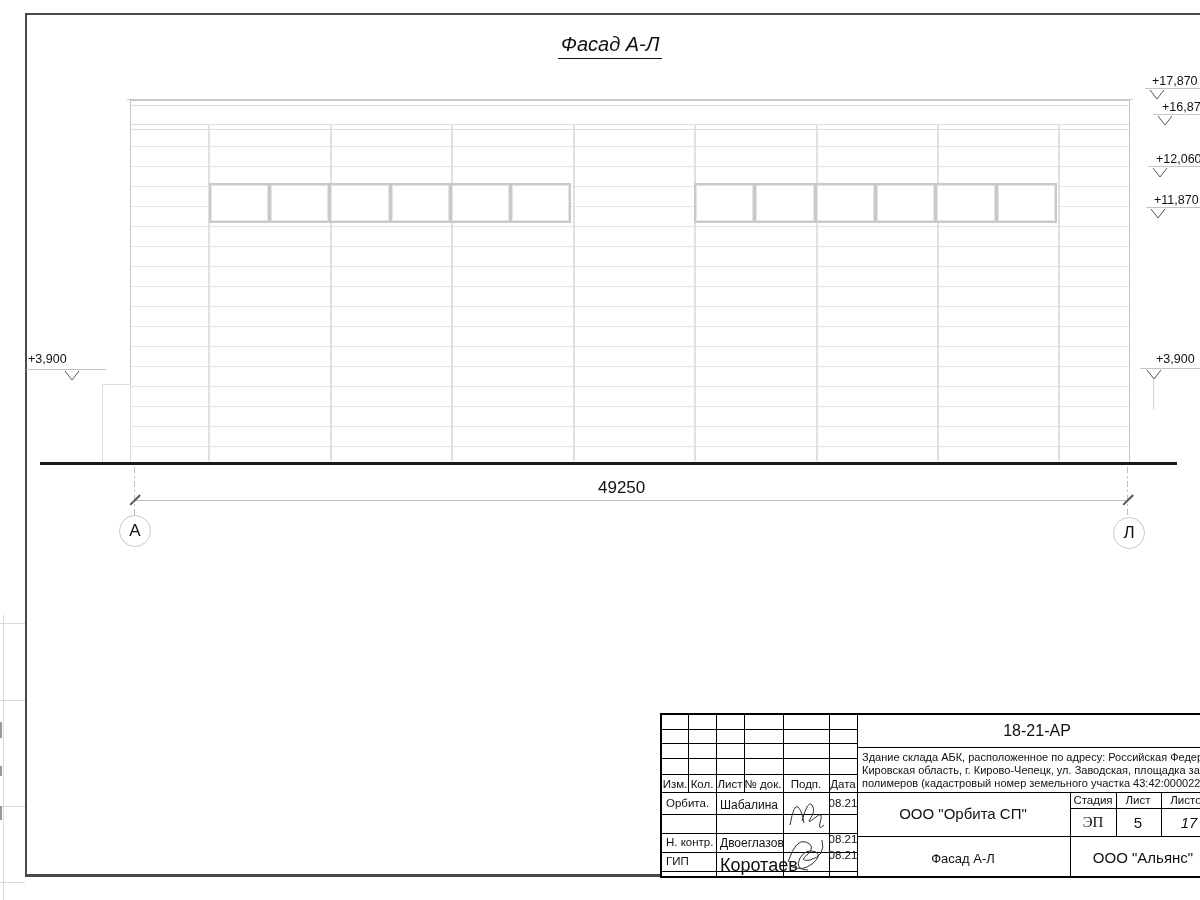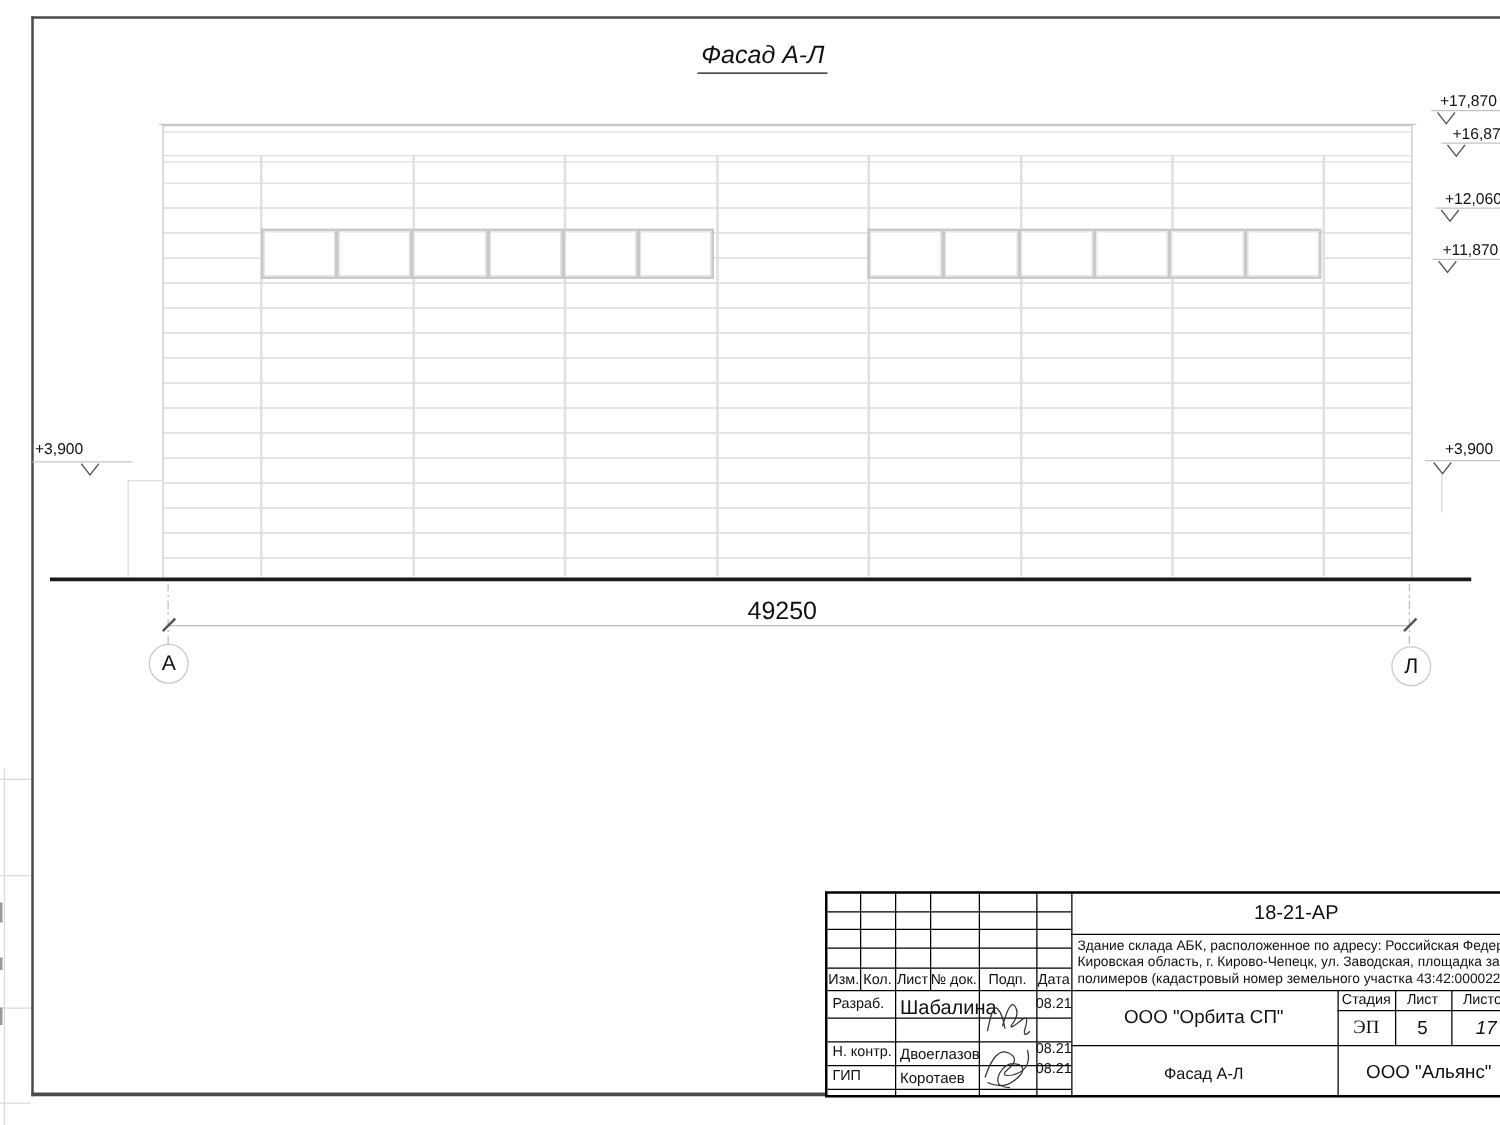--- a/index.html
+++ b/index.html
@@ -91,21 +91,21 @@
   <div class="abs" style="left:127px;top:99px;width:1006px;height:1px;background:#c6c6c6;"></div>
   <div class="abs" style="left:102px;top:384px;width:29px;height:78px;border:1px solid #ddd;border-bottom:none;box-sizing:border-box;"></div>
 
   <div class="abs" style="left:40px;top:462px;width:1137px;height:3px;background:#1a1a1a;"></div>
 
   <div class="dashdot" style="left:134px;top:467px;height:50px;"></div>
   <div class="dashdot" style="left:1127px;top:467px;height:48px;"></div>
   <div class="abs" style="left:134px;top:500px;width:994px;height:1px;background:#bdbdbd;"></div>
   <div class="tick" style="left:128px;top:499px;"></div>
   <div class="tick" style="left:1121px;top:499px;"></div>
-  <div class="t" style="left:598px;top:478px;font-size:20px;">49250</div>
+  <div class="t" style="left:598px;top:478px;font-size:17px;">49250</div>
   <div class="bubble" style="left:119px;top:515px;">
     <span>А</span>
   </div>
   <div class="bubble" style="left:1113px;top:517px;">
     <span>Л</span>
   </div>
 
   <div class="el-text" style="left:28px;top:352px;">+3,900</div>
   <div class="leader" style="left:26px;top:369px;width:80px;"></div>
   <svg class="abs" style="left:64px;top:370px;" width="16" height="11" viewBox="0 0 16 11">
@@ -170,28 +170,28 @@
     <div class="bl" style="left:408px;top:93px;width:147px;height:1px;"></div>
     <div class="bl" style="left:195px;top:121px;width:360px;height:1px;"></div>
 
     <div class="bt ct" style="left:13px;top:63px;">Изм.</div>
     <div class="bt ct" style="left:40px;top:63px;">Кол.</div>
     <div class="bt ct" style="left:68px;top:63px;">Лист</div>
     <div class="bt ct" style="left:101px;top:63px;">№ док.</div>
     <div class="bt ct" style="left:144px;top:63px;">Подп.</div>
     <div class="bt ct" style="left:181px;top:63px;">Дата</div>
 
-    <div class="bt" style="left:4px;top:82px;">Разраб.</div>
-    <div class="bt" style="left:58px;top:83px;font-size:16px;text-align:center;">Шабалина</div>
+    <div class="bt" style="left:4px;top:82px;">Орбита.</div>
+    <div class="bt" style="left:58px;top:83px;font-size:12px;text-align:center;">Шабалина</div>
     <div class="bt ct" style="left:181px;top:82px;">08.21</div>
     <div class="bt" style="left:4px;top:121px;">Н. контр.</div>
     <div class="bt" style="left:58px;top:121px;font-size:12px;">Двоеглазов</div>
     <div class="bt ct" style="left:181px;top:118px;">08.21</div>
     <div class="bt" style="left:4px;top:140px;">ГИП</div>
-    <div class="bt" style="left:58px;top:140px;font-size:12px;">Коротаев</div>
+    <div class="bt" style="left:58px;top:140px;font-size:18px;">Коротаев</div>
     <div class="bt ct" style="left:181px;top:134px;">08.21</div>
 
     <svg class="abs" style="left:124px;top:80px;" width="42" height="40" viewBox="0 0 42 40">
       <path d="M4 30 Q8 8 12 12 T18 28 M16 26 Q22 4 26 10 Q30 16 24 24 Q20 30 30 22 Q38 15 34 28 Q32 36 38 30" fill="none" stroke="#333" stroke-width="1"></path>
     </svg>
     <svg class="abs" style="left:120px;top:113px;" width="48" height="46" viewBox="0 0 48 46">
       <path d="M6 34 Q14 10 24 14 Q34 18 26 26 Q16 34 28 32 Q44 28 40 12 M8 38 Q20 44 30 36 Q40 28 34 24 Q24 20 18 30 Q12 42 26 42" fill="none" stroke="#333" stroke-width="1"></path>
     </svg>
 
     <div class="ct" style="left:375px;top:7px;font-size:16px;">18-21-АР</div>

